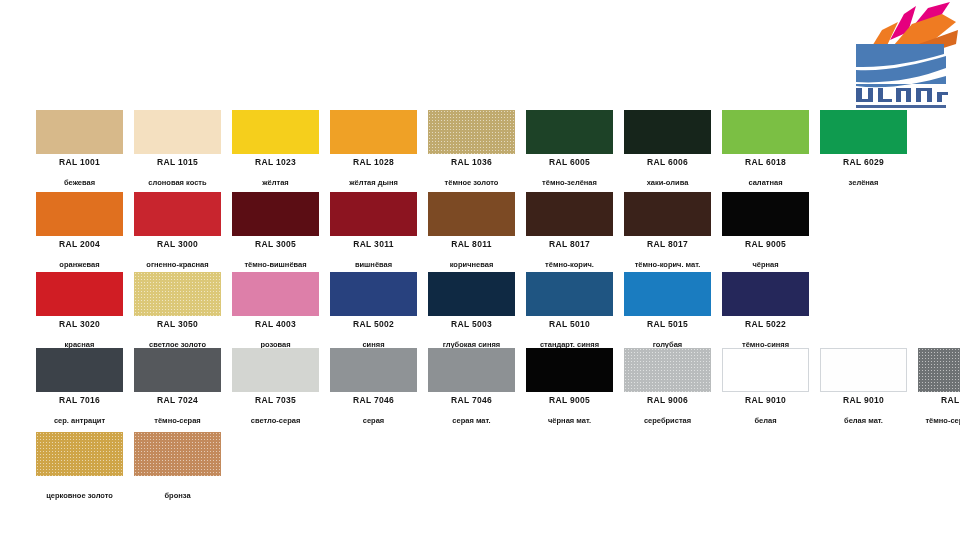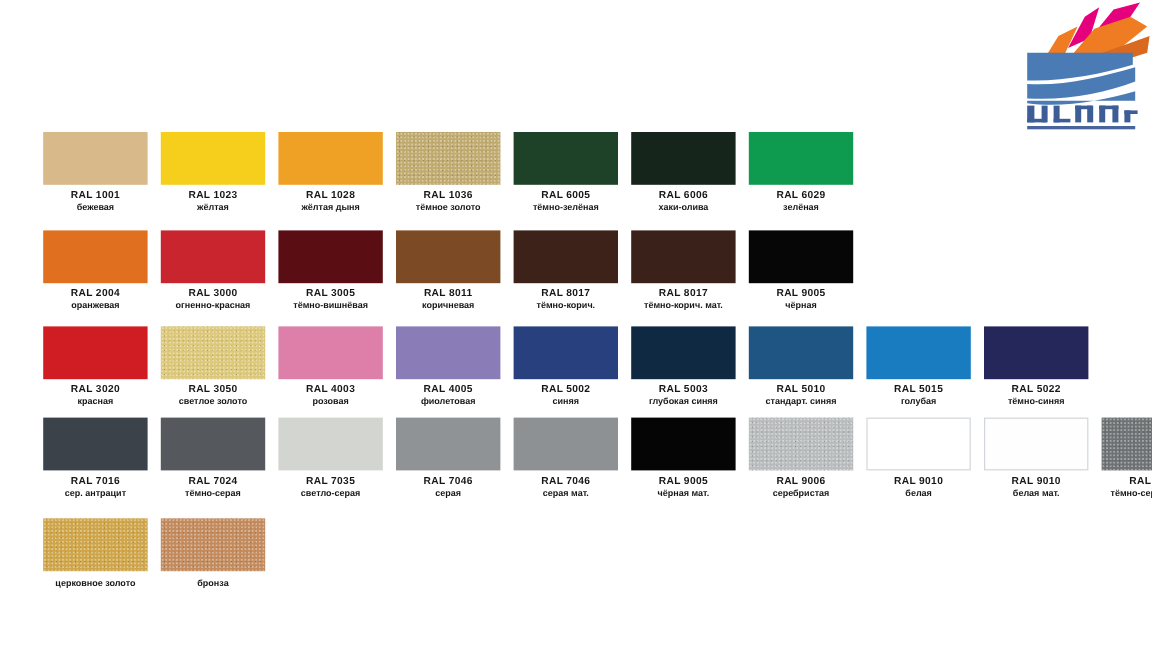--- a/index.html
+++ b/index.html
@@ -69,21 +69,21 @@
     font-weight: bold;
     color: #161616;
     letter-spacing: 0.3px;
     white-space: nowrap;
   }
   .name {
     font-size: 7.5px;
     font-weight: bold;
     color: #161616;
     white-space: nowrap;
-    margin-top: 2px;
+    margin-top: 12px;
   }
 
   
   .chip.metallic {
     position: relative;
     background-repeat: repeat;
     background-size: 3px 3px, 4px 4px, 100% 100%;
   }
 </style>
 </head>
@@ -127,20 +127,27 @@
 <div id="palette">
     <div class="swatch-row" style="top: 110px;">
       <div class="cell">
         <div class="chip" style="background: rgb(215, 185, 138);"></div>
         <div class="labels">
           <div class="code">RAL 1001</div>
           <div class="name">бежевая</div>
         </div>
       </div>
       <div class="cell">
+        <div class="chip" style="background: rgb(244, 224, 192);"></div>
+        <div class="labels">
+          <div class="code">RAL 1015</div>
+          <div class="name">слоновая кость</div>
+        </div>
+      </div>
+      <div class="cell">
         <div class="chip" style="background: rgb(245, 207, 28);"></div>
         <div class="labels">
           <div class="code">RAL 1023</div>
           <div class="name">жёлтая</div>
         </div>
       </div>
       <div class="cell">
         <div class="chip" style="background: rgb(239, 161, 38);"></div>
         <div class="labels">
           <div class="code">RAL 1028</div>
@@ -162,20 +169,27 @@
         </div>
       </div>
       <div class="cell">
         <div class="chip" style="background: rgb(22, 37, 27);"></div>
         <div class="labels">
           <div class="code">RAL 6006</div>
           <div class="name">хаки-олива</div>
         </div>
       </div>
       <div class="cell">
+        <div class="chip" style="background: rgb(123, 191, 68);"></div>
+        <div class="labels">
+          <div class="code">RAL 6018</div>
+          <div class="name">салатная</div>
+        </div>
+      </div>
+      <div class="cell">
         <div class="chip" style="background: rgb(15, 155, 79);"></div>
         <div class="labels">
           <div class="code">RAL 6029</div>
           <div class="name">зелёная</div>
         </div>
       </div>
     </div>
     <div class="swatch-row" style="top: 192px;">
       <div class="cell">
         <div class="chip" style="background: rgb(224, 112, 31);"></div>
@@ -192,20 +206,27 @@
         </div>
       </div>
       <div class="cell">
         <div class="chip" style="background: rgb(91, 13, 20);"></div>
         <div class="labels">
           <div class="code">RAL 3005</div>
           <div class="name">тёмно-вишнёвая</div>
         </div>
       </div>
       <div class="cell">
+        <div class="chip" style="background: rgb(140, 20, 32);"></div>
+        <div class="labels">
+          <div class="code">RAL 3011</div>
+          <div class="name">вишнёвая</div>
+        </div>
+      </div>
+      <div class="cell">
         <div class="chip" style="background: rgb(124, 74, 36);"></div>
         <div class="labels">
           <div class="code">RAL 8011</div>
           <div class="name">коричневая</div>
         </div>
       </div>
       <div class="cell">
         <div class="chip" style="background: rgb(60, 34, 25);"></div>
         <div class="labels">
           <div class="code">RAL 8017</div>
@@ -243,27 +264,20 @@
         </div>
       </div>
       <div class="cell">
         <div class="chip" style="background: rgb(221, 127, 169);"></div>
         <div class="labels">
           <div class="code">RAL 4003</div>
           <div class="name">розовая</div>
         </div>
       </div>
       <div class="cell">
-        <div class="chip" style="background: rgb(138, 124, 182);"></div>
-        <div class="labels">
-          <div class="code">RAL 4005</div>
-          <div class="name">фиолетовая</div>
-        </div>
-      </div>
-      <div class="cell">
         <div class="chip" style="background: rgb(40, 65, 126);"></div>
         <div class="labels">
           <div class="code">RAL 5002</div>
           <div class="name">синяя</div>
         </div>
       </div>
       <div class="cell">
         <div class="chip" style="background: rgb(15, 41, 67);"></div>
         <div class="labels">
           <div class="code">RAL 5003</div>

